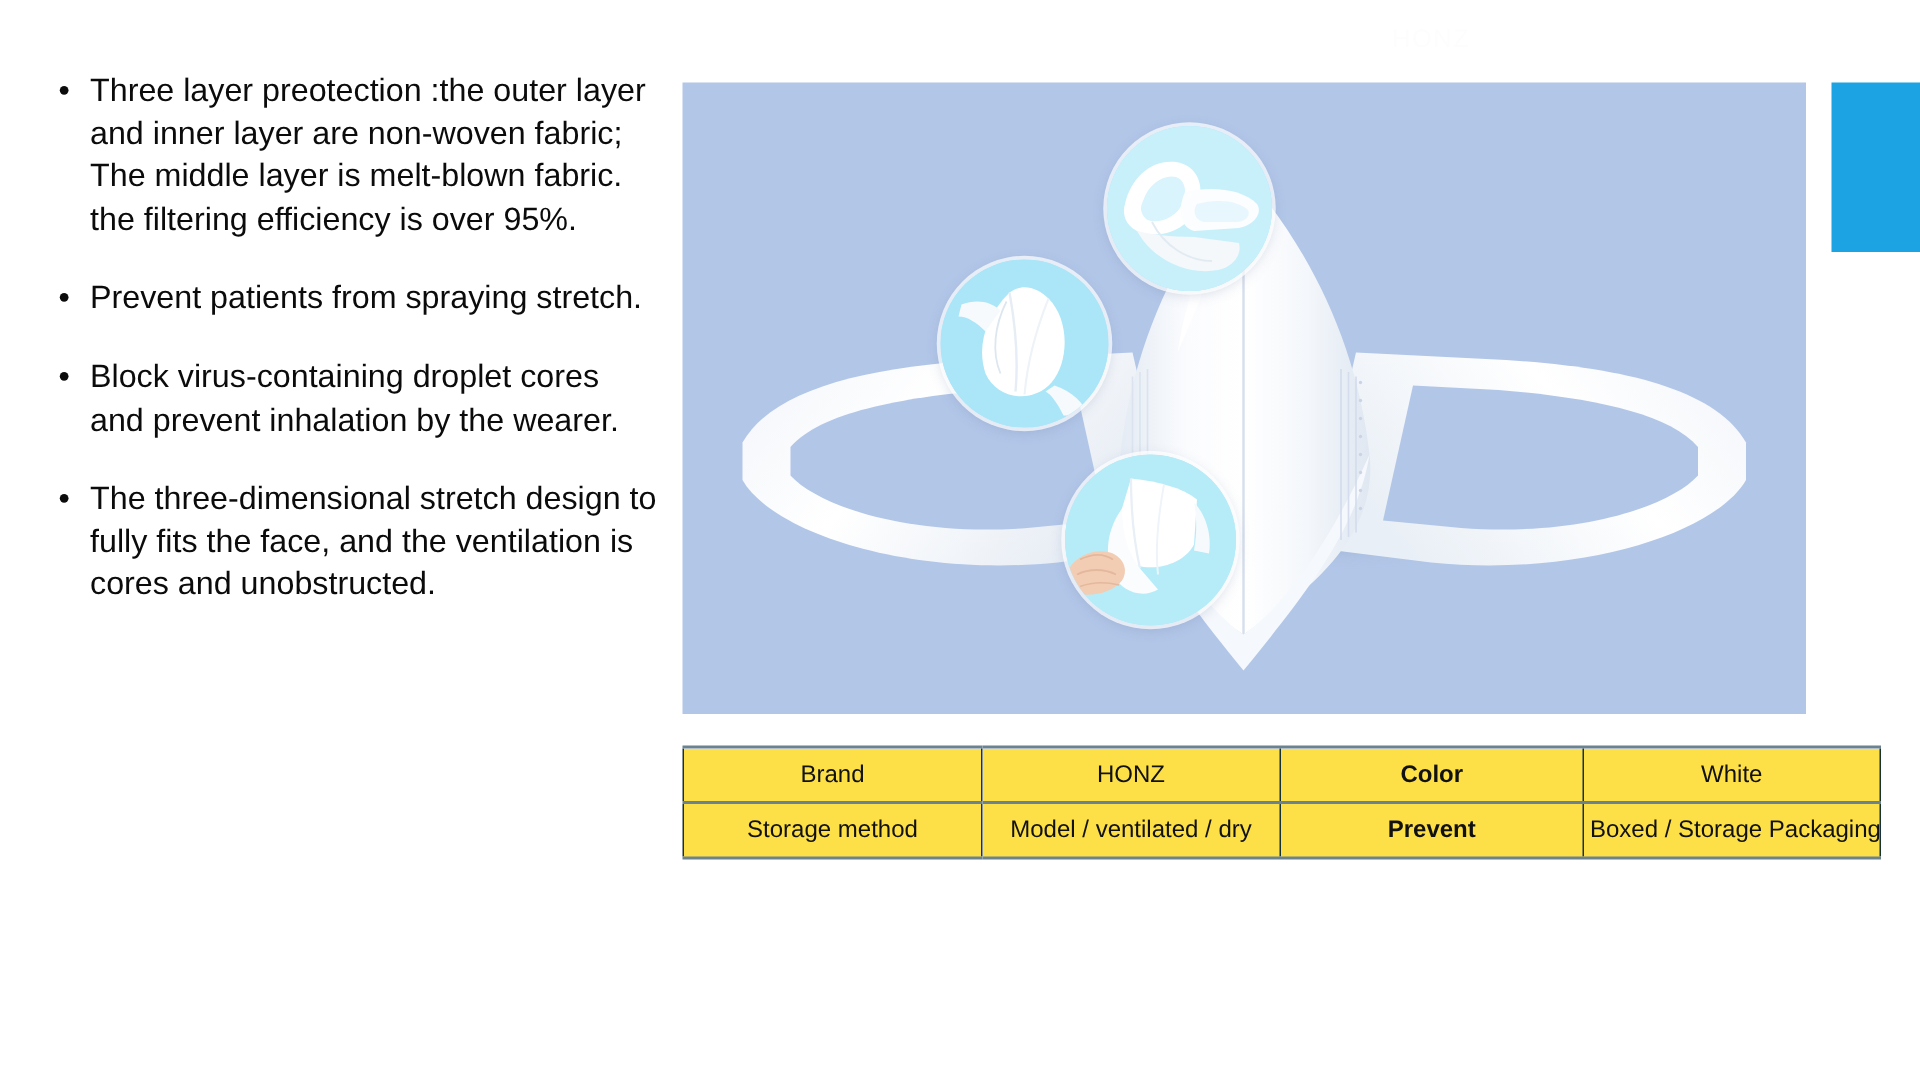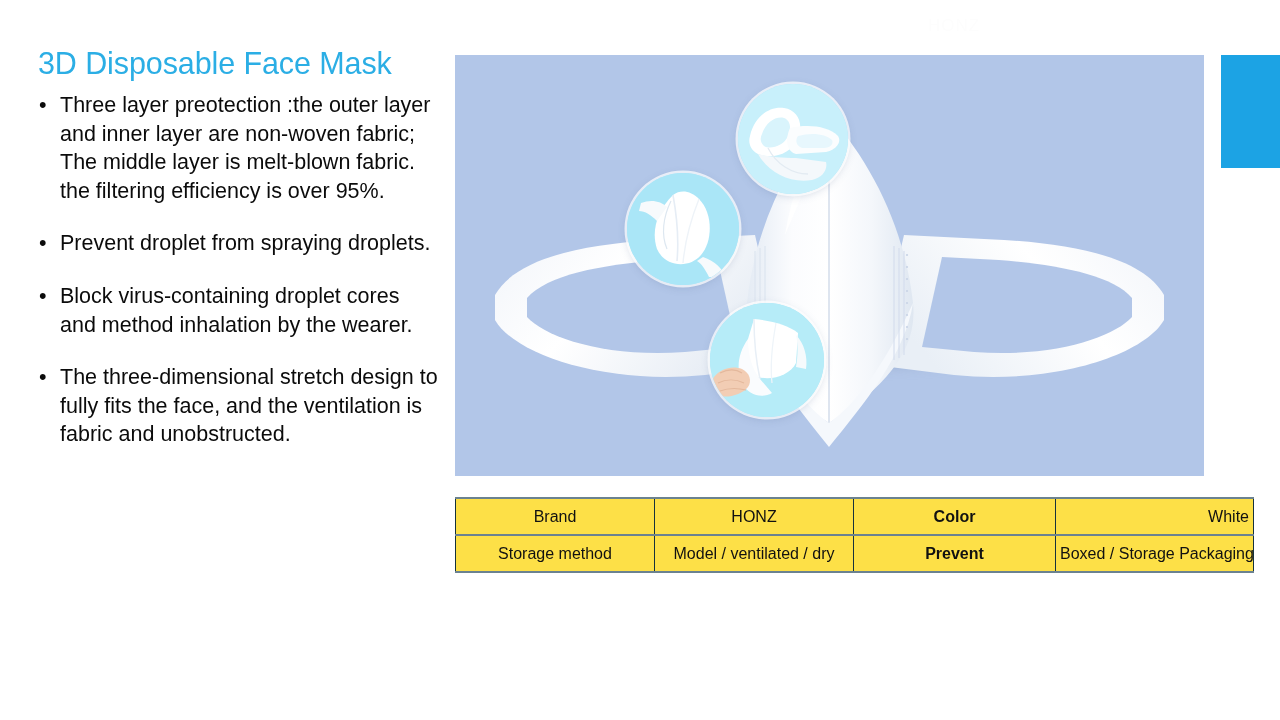--- a/index.html
+++ b/index.html
@@ -150,56 +150,55 @@
     height: 35px;
     text-align: center;
     vertical-align: middle;
     font-size: 16px;
     color: #111;
     padding: 0 4px;
     white-space: nowrap;
     overflow: hidden;
   }
   .spec-table tr td:first-child { border-left: 1.5px solid #16323c; }
-  .spec-table tr td:last-child  { border-right: 1.5px solid #16323c; text-align: right; }
+  .spec-table tr td:last-child  { border-right: 1.5px solid #16323c; }
 
   .col-a { width: 190px; }
   .col-b { width: 190px; }
   .col-c { width: 193px; font-weight: bold; }
   .col-d { width: 189px; }
 </style>
 </head>
 <body>
 
 <div id="slide">
 
   <div class="left-col">
 
-    <h1 class="slide-title">3D Disposable Face Mask</h1>
 
     <ul class="bullet-list">
 
       <li class="bullet-item">
         <span class="bullet-dot">•</span>
         <span class="bullet-text">Three layer preotection :the outer layer  and inner layer are non-woven fabric; The middle layer is melt-blown fabric.  the filtering efficiency is over 95%.</span>
       </li>
 
       <li class="bullet-item">
         <span class="bullet-dot">•</span>
-        <span class="bullet-text">Prevent droplet from spraying droplets.</span>
+        <span class="bullet-text">Prevent patients from spraying stretch.</span>
       </li>
 
       <li class="bullet-item">
         <span class="bullet-dot">•</span>
-        <span class="bullet-text">Block virus-containing droplet  cores and method inhalation by the wearer.</span>
+        <span class="bullet-text">Block virus-containing droplet  cores and prevent inhalation by the wearer.</span>
       </li>
 
       <li class="bullet-item">
         <span class="bullet-dot">•</span>
-        <span class="bullet-text">The three-dimensional stretch design to fully fits the face, and the ventilation is fabric and unobstructed.</span>
+        <span class="bullet-text">The three-dimensional stretch design to fully fits the face, and the ventilation is cores and unobstructed.</span>
       </li>
 
     </ul>
   </div>
 
   <div class="photo">
 
     <div class="mask-shadow"></div>
 
     <svg class="mask-main" viewBox="0 0 749 421">

